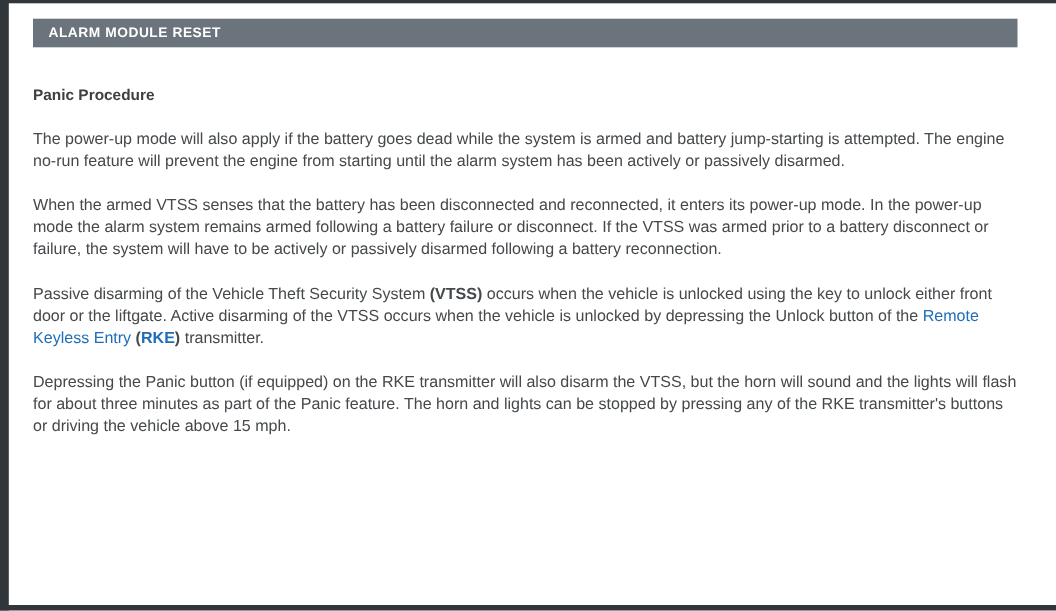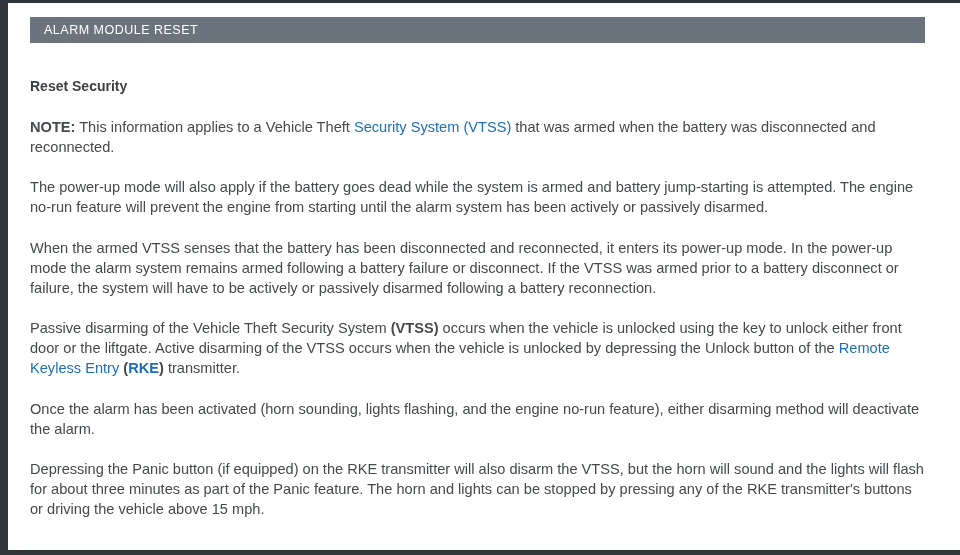--- a/index.html
+++ b/index.html
@@ -29,21 +29,21 @@
     top: 17px;
     width: 895px;
     height: 26px;
     box-sizing: border-box;
     background: var(--header-bg, #6b747c);
     color: var(--header-text, #ffffff);
     display: flex;
     align-items: center;
     padding-left: 14px;
     font-size: 12.5px;
-    font-weight: normal;
+    font-weight: bold;
     letter-spacing: 0.5px;
   }
 
   .content {
     position: absolute;
     left: 30px;
     top: 58px;
     width: 896px;
     font-size: 14.6px;
     line-height: 20px;
@@ -73,22 +73,20 @@
 
 <div class="edge edge-top"></div>
 <div class="edge edge-left"></div>
 <div class="edge edge-bottom"></div>
 
 <div class="header-bar">
   <span>ALARM MODULE RESET</span>
 </div>
 
 <div class="content">
-  <h2 class="section-title">Reset Security</h2>
+  <h2 class="section-title">Panic Procedure</h2>
   <div id="paragraphs">
-      <p><span class="b">NOTE:</span><span> This information applies to a Vehicle Theft </span><span class="link">Security System (VTSS)</span><span> that was armed when the battery was disconnected and reconnected.</span></p>
       <p><span>The power-up mode will also apply if the battery goes dead while the system is armed and battery jump-starting is attempted. The engine no-run feature will prevent the engine from starting until the alarm system has been actively or passively disarmed.</span></p>
       <p><span>When the armed VTSS senses that the battery has been disconnected and reconnected, it enters its power-up mode. In the power-up mode the alarm system remains armed following a battery failure or disconnect. If the VTSS was armed prior to a battery disconnect or failure, the system will have to be actively or passively disarmed following a battery reconnection.</span></p>
       <p><span>Passive disarming of the Vehicle Theft Security System </span><span class="b">(VTSS)</span><span> occurs when the vehicle is unlocked using the key to unlock either front door or the liftgate. Active disarming of the VTSS occurs when the vehicle is unlocked by depressing the Unlock button of the </span><span class="link">Remote Keyless Entry</span><span> </span><span class="b">(</span><span class="link b">RKE</span><span class="b">)</span><span> transmitter.</span></p>
-      <p><span>Once the alarm has been activated (horn sounding, lights flashing, and the engine no-run feature), either disarming method will deactivate the alarm.</span></p>
       <p><span>Depressing the Panic button (if equipped) on the RKE transmitter will also disarm the VTSS, but the horn will sound and the lights will flash for about three minutes as part of the Panic feature. The horn and lights can be stopped by pressing any of the RKE transmitter's buttons or driving the vehicle above 15 mph.</span></p>
     </div>
 </div>
 
 </body></html>

